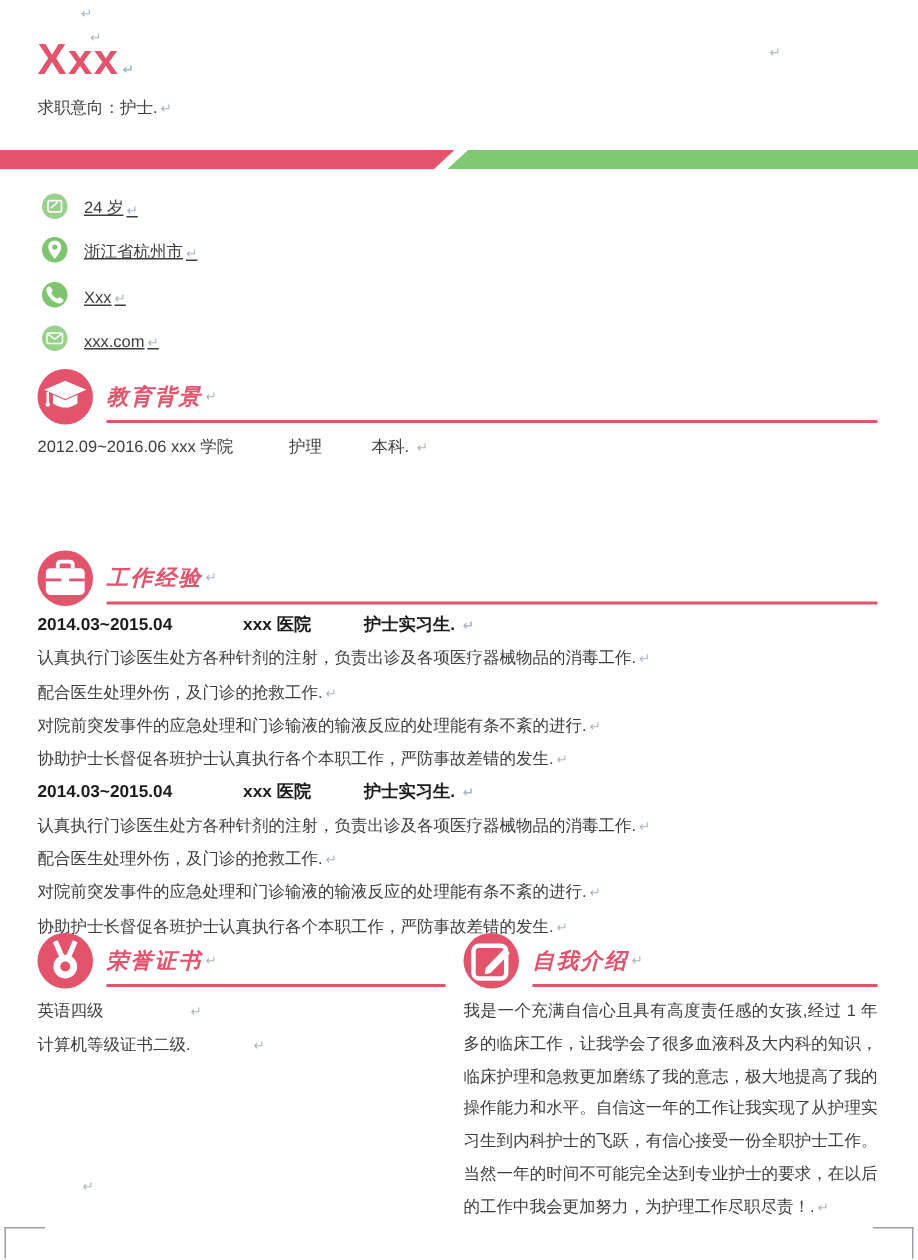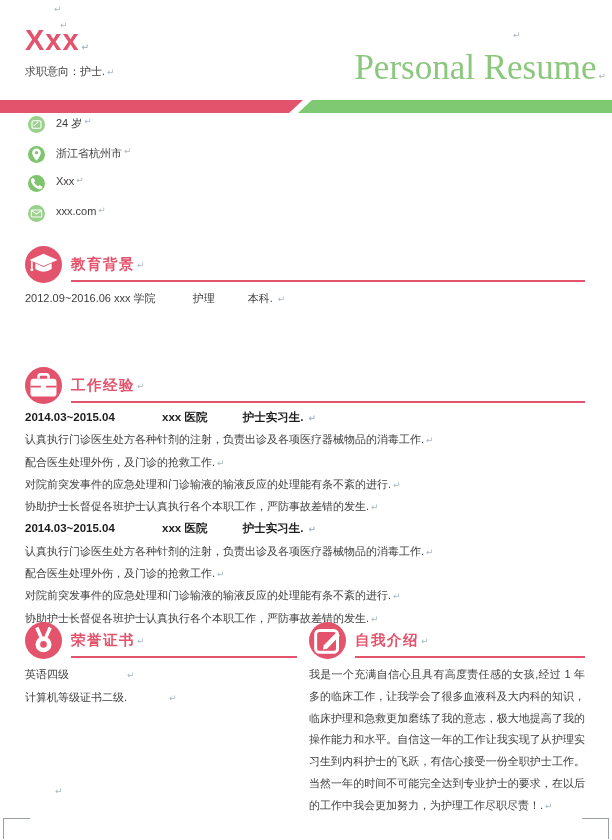--- a/index.html
+++ b/index.html
@@ -17,31 +17,31 @@
   .job-intent { position:absolute; left:25px; top:64px; font-size:11px; color:#3d3d3d; }
   .english-title { position:absolute; right:6px; top:48px; font-size:35px; color:#8cc77e; font-family:"Liberation Serif","DejaVu Serif",serif; }
 
   .ribbon-pink { position:absolute; left:0; top:100px; width:303px; height:13px; background:#e4536c;
     clip-path:polygon(0 0,100% 0,calc(100% - 14px) 100%,0 100%); }
   .ribbon-green { position:absolute; left:297px; right:0; top:100px; height:13px; background:#7fc972;
     clip-path:polygon(15px 0,100% 0,100% 100%,1px 100%); }
 
   
   .contact { position:absolute; left:28px; top:116px; }
-  .contact-row { display:flex; align-items:flex-start; height:29.5px; }
+  .contact-row { display:flex; align-items:flex-end; height:29.5px;text-decoration:underline; }
   .cicon { width:17px; height:17px; border-radius:50%; background:#7fc46f; display:flex; align-items:center; justify-content:center; margin-right:11px; flex:0 0 17px; }
   .cicon.light { background:#99d08b; }
   .contact-row .txt { font-size:11px; color:#3d3d3d; }
 
   
   .sec { position:absolute; left:25px; right:27px; }
   .sec-head { display:flex; height:36px; }
   .sec-icon { width:37px; height:37px; border-radius:50%; background:#e4536c; display:flex; align-items:center; justify-content:center; flex:0 0 37px; }
   .sec-band { flex:1; margin-left:9px; display:flex; align-items:center; border-bottom:2px solid #e4536c; height:33px; margin-top:3px; }
-  .sec-title { font-size:14.5px; font-weight:bold; color:#e4536c; letter-spacing:1.5px; }
+  .sec-title { font-size:14.5px; font-weight:bold; color:#e4536c; letter-spacing:1.5px;font-style:italic; }
 
   #sec-edu { top:246px; }
   #sec-exp { top:367px; }
   .sec-body { margin-top:5px; font-size:11px; line-height:22px; color:#3d3d3d; }
   .edu-line .school { }
   .edu-line .major  { margin-left:34px; }
   .edu-line .degree { margin-left:30px; }
 
   #sec-exp .sec-body { margin-top:4px; line-height:21.3px; }
   .exp-head-line { font-weight:bold; color:#1c1c1c; font-size:11.5px; }
@@ -68,21 +68,20 @@
 
 <div class="page">
 
   <span class="fmark" style="left:54px; top:4px;">↵</span>
   <span class="fmark" style="left:60px; top:20px;">↵</span>
   <span class="fmark" style="left:513px; top:30px;">↵</span>
   <span class="fmark" style="left:55px; top:786px;">↵</span>
 
   <div class="name"><span>Xxx</span><span class="pilcrow">↵</span></div>
   <div class="job-intent"><span>求职意向：护士.</span><span class="pilcrow">↵</span></div>
-  <div class="english-title"><span>Personal Resume</span><span class="pilcrow">↵</span></div>
 
   <div class="ribbon-pink"></div>
   <div class="ribbon-green"></div>
 
   <div class="contact">
     <div class="contact-row">
       <span class="cicon light">
         <svg width="17" height="17" viewBox="0 0 20 20">
             <rect x="4.7" y="5.6" width="10.6" height="8.8" rx="1.6" fill="none" stroke="#fff" stroke-width="1.3"></rect>
             <path d="M6.8 11.6 L12.2 6.8" stroke="#fff" stroke-width="1.2" fill="none"></path>

